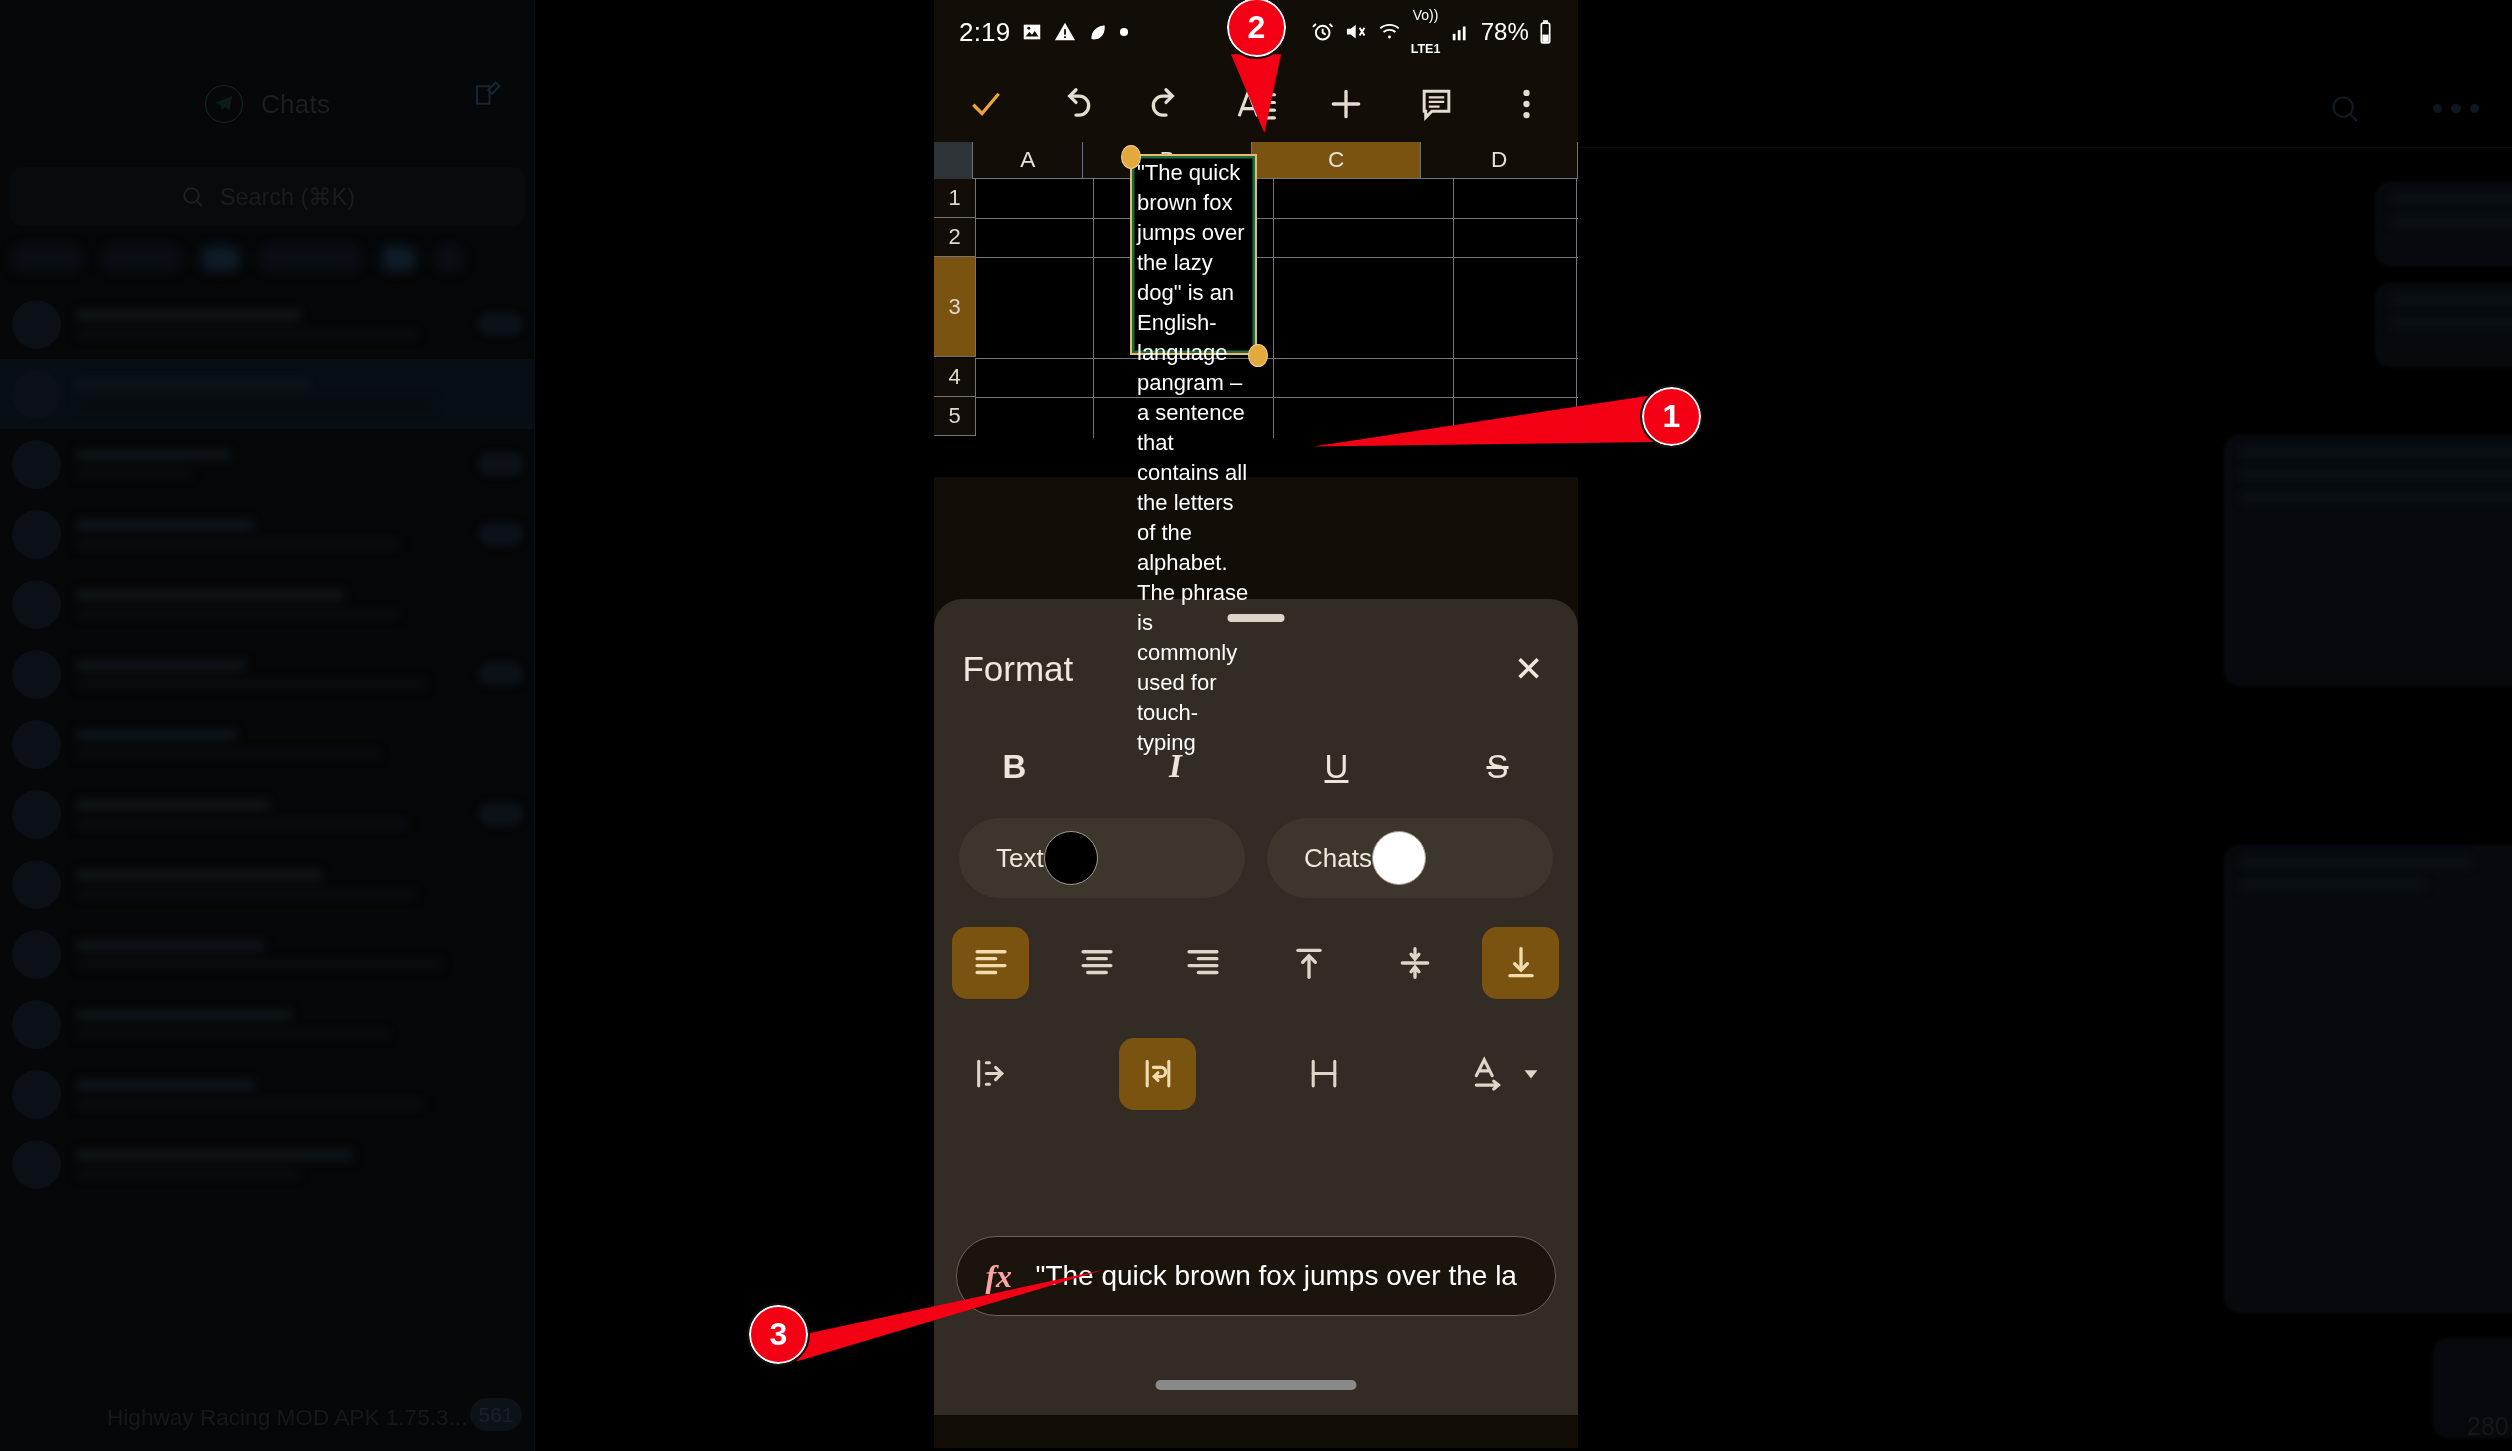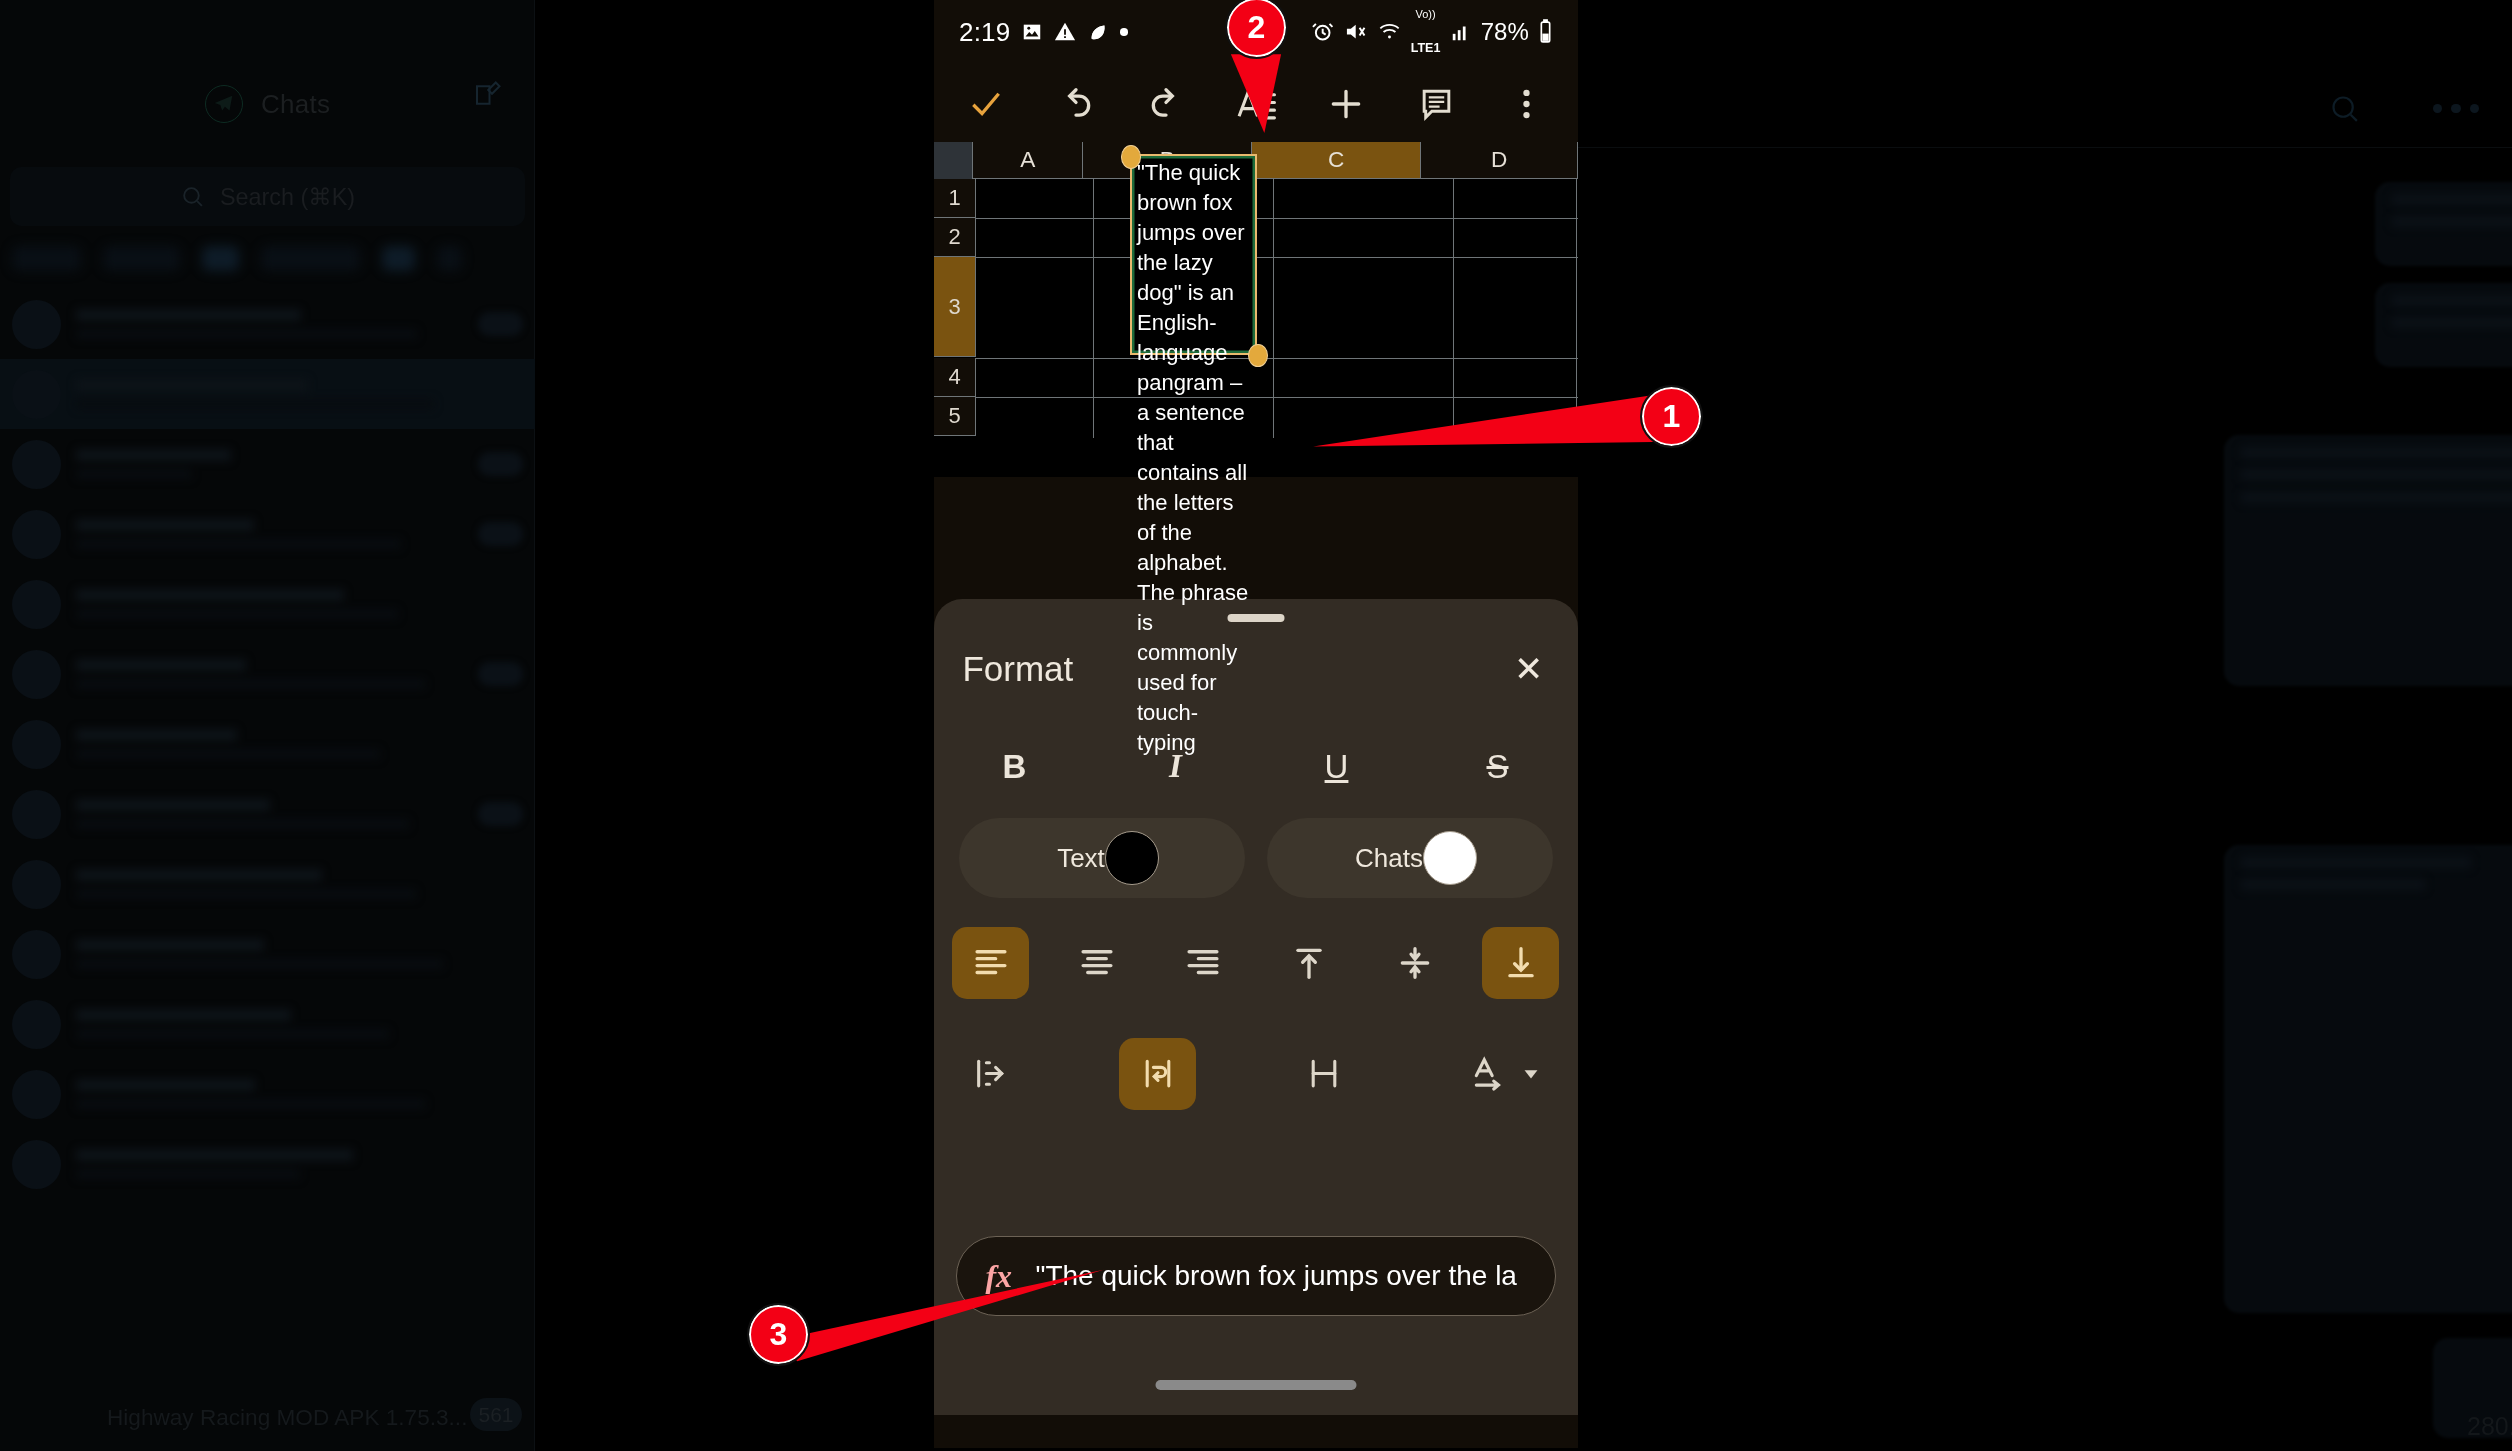--- a/index.html
+++ b/index.html
@@ -107,21 +107,21 @@
     position: absolute; left: 0; top: 0; width: 644px; height: 64px;
     display: flex; align-items: center; justify-content: space-between;
     padding: 0 25px; color: #fff;
   }
   .sb-left { display: flex; align-items: center; gap: 11px; }
   .sb-time { font-size: 26px; letter-spacing: 0.2px; }
   .sb-left svg, .sb-right svg { display: block; }
   .sb-dot { width: 7.5px; height: 7.5px; border-radius: 50%; background: #fff; }
   .sb-right { display: flex; align-items: center; gap: 9.2px; font-size: 24px; }
   .sb-volte { display: flex; flex-direction: column; align-items: center; line-height: .9; }
-  .sb-volte .v1 { font-size: 11px; }
+  .sb-volte .v1 { font-size: 14px; }
   .sb-volte .v2 { font-size: 12.5px; font-weight: bold; margin-top: 23px; }
 
   
   .apptoolbar {
     position: absolute; left: 0; top: 64px; width: 644px; height: 79px;
     display: flex; align-items: center; justify-content: space-around;
     padding: 0 6.7px;
   }
   .tb-btn { width: 52px; height: 52px; display: flex; align-items: center; justify-content: center; }
   .tb-btn svg { display: block; }
@@ -185,21 +185,21 @@
   .sr-btn.i { font-style: italic; font-family: "Liberation Serif", serif; font-weight: bold; }
   .sr-btn.u { text-decoration: underline; }
   .sr-btn.s { text-decoration: line-through; }
 
   .color-row {
     position: absolute; left: 25px; top: 219px; width: 594px; height: 80px;
     display: flex; gap: 22px;
   }
   .color-pill {
     flex: 1; background: #3d362c; border-radius: 40px;
-    display: flex; align-items: center; justify-content: center;
+    display: flex; align-items: center; justify-content: flex-start;
     padding: 0 25px 0 37px;
   }
   .color-pill .lbl { color: #efe8dd; font-size: 26px; }
   .swatch { width: 54px; height: 54px; border-radius: 50%; border: 0.8px solid #a59b8c; }
 
   .align-row {
     position: absolute; left: 18.4px; width: 607px; height: 75px;
     display: flex; align-items: center; justify-content: space-between;
   }
   .align-row.r1 { top: 326px; }

